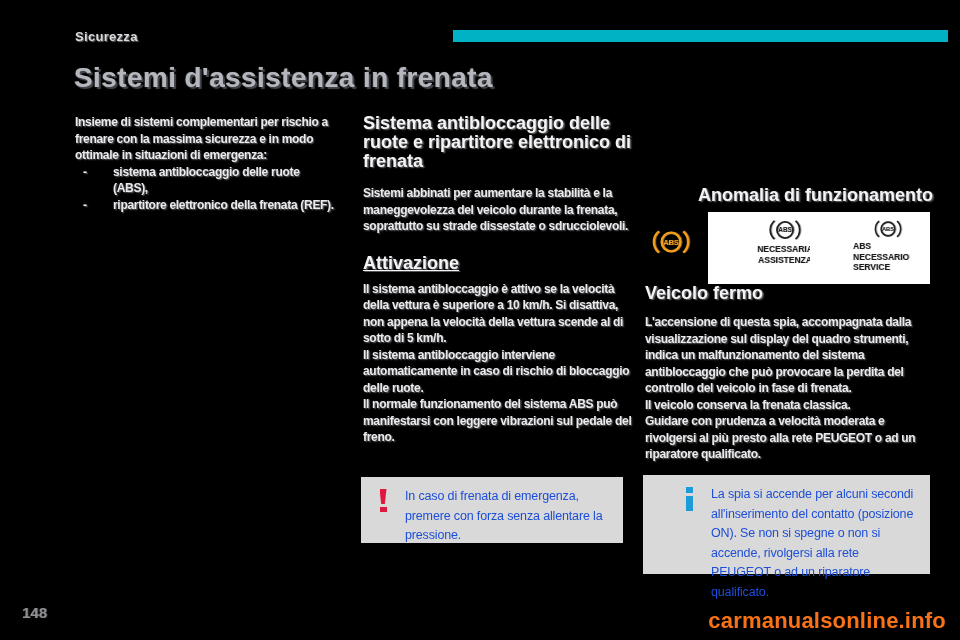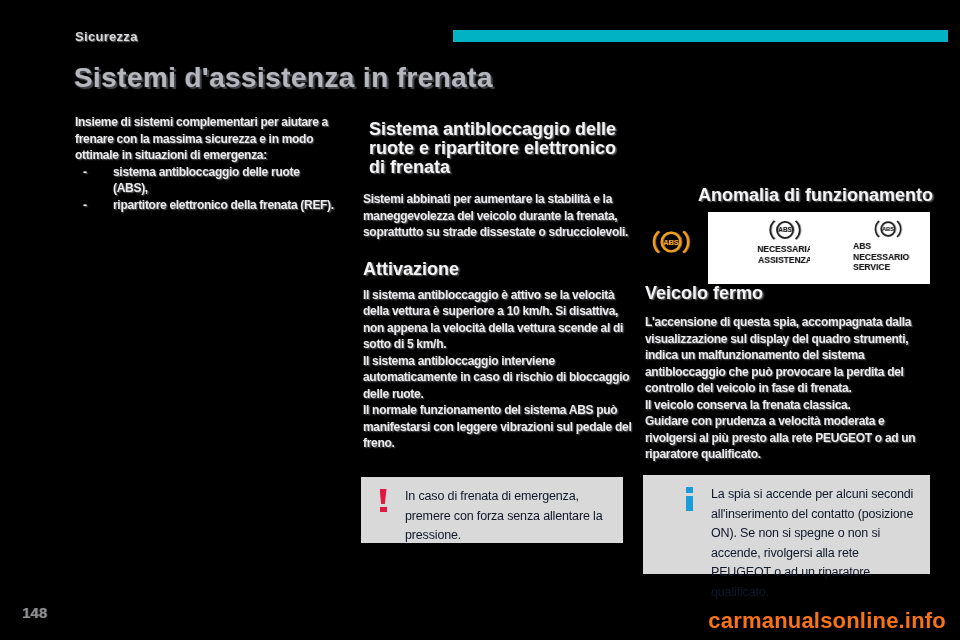--- a/index.html
+++ b/index.html
@@ -27,22 +27,22 @@
     color:#d9d9dc;text-shadow:1px .5px 1px rgba(210,210,218,.5);letter-spacing:.3px;
   }
   .accent-bar{position:absolute;left:453px;top:30px;width:495px;height:12px;}
 
   
   .col{position:absolute;}
   .col p{margin:0;font-size:12px;line-height:16.5px;font-weight:bold;letter-spacing:-.3px;}
   .col-left{left:75px;top:114px;width:260px;}
   .col-mid{left:363px;top:114px;width:272px;}
   .col-right{left:645px;top:186px;width:288px;text-align:right;}
-  .h-mid{margin:6px;font-size:18px;line-height:19px;}
-  .h-sub{margin:18px 0 8px 0;font-size:18px;line-height:20px;}
+  .h-mid{margin:0;font-size:18px;line-height:19px;}
+  .h-sub{margin:18px 0 8px 0;font-size:18px;line-height:20px;text-decoration:underline;}
   .h-right{margin:0 0 0 0;font-size:18px;line-height:19px;}
   .mid-body{margin-top:14px !important;}
   .bullets{list-style:none;margin:0;padding:0;}
   .bullets li{position:relative;padding-left:38px;font-size:12px;line-height:16.5px;font-weight:bold;letter-spacing:-.3px;}
   .bullets li .dash{position:absolute;left:8px;top:0;}
 
   
   .abs-lamp{position:absolute;left:645px;top:222px;width:52px;height:40px;filter:blur(.7px) drop-shadow(1px .5px 0 rgba(240,158,30,.55));}
   .ind-box{position:absolute;top:212px;height:72px;background:#fff;display:flex;flex-direction:column;align-items:center;padding-left:36px;}
   .ind-box-1{left:708px;width:82px;}
@@ -53,21 +53,21 @@
   .ind-label{font-size:8.5px;line-height:10.5px;font-weight:bold;color:#1d1d1f;text-align:center;
              text-shadow:.8px .3px .8px rgba(60,60,66,.4);}
   .ind-box-2 .ind-label{text-align:left;padding-left:7px;}
   .vf-head{position:absolute;left:645px;top:284px;}
   .vf-body{position:absolute;left:645px;top:314px;width:288px;}
 
   
   .note-box{position:absolute;background:#d9d9d9;display:flex;align-items:flex-start;}
   .warning-box{left:361px;top:477px;width:262px;height:66px;}
   .info-box{left:643px;top:475px;width:263px;height:99px;padding-left:24px;}
-  .note-text{margin:10px 12px 0 0;font-size:12.5px;line-height:19.5px;color:#0f172a;letter-spacing:-.15px;flex:1;}
+  .note-text{margin:10px 12px 0 0;font-size:12.5px;line-height:19.5px;color:#1d4ed8;letter-spacing:-.15px;flex:1;}
   .note-icon{width:44px;flex:0 0 44px;display:flex;flex-direction:column;align-items:center;padding-top:12px;}
   .excl-bar{width:7px;height:15px;clip-path:polygon(0 0,100% 0,76% 100%,24% 100%);}
   .excl-dot{width:7px;height:5px;margin-top:3px;}
   .info-dot{width:7px;height:6px;}
   .info-bar{width:7px;height:15px;margin-top:3px;}
 
   
   .page-number{position:absolute;left:22px;top:604px;font-size:15px;font-weight:bold;color:#8f8f93;
                text-shadow:.8px .4px .8px rgba(160,160,165,.5);}
   .watermark{position:absolute;right:14px;top:608px;font-size:22px;font-weight:bold;color:#f97316;letter-spacing:.2px;margin-left:27px;}
@@ -75,21 +75,21 @@
 </head>
 <body>
 
 <div>
 
   <div class="section-label">Sicurezza</div>
   <div class="accent-bar" style="background:#00b2c3;"></div>
   <h1 class="page-title">Sistemi d'assistenza in frenata</h1>
 
   <div class="col col-left scan">
-    <p>Insieme di sistemi complementari per aiutare a frenare con la massima sicurezza e in modo ottimale in situazioni di emergenza:</p>
+    <p>Insieme di sistemi complementari per rischio a frenare con la massima sicurezza e in modo ottimale in situazioni di emergenza:</p>
     <ul class="bullets">
       <li>
         <span class="dash">-</span>
         <span>sistema antibloccaggio delle ruote (ABS),</span>
       </li>
       <li>
         <span class="dash">-</span>
         <span>ripartitore elettronico della frenata (REF).</span>
       </li>
     </ul>

